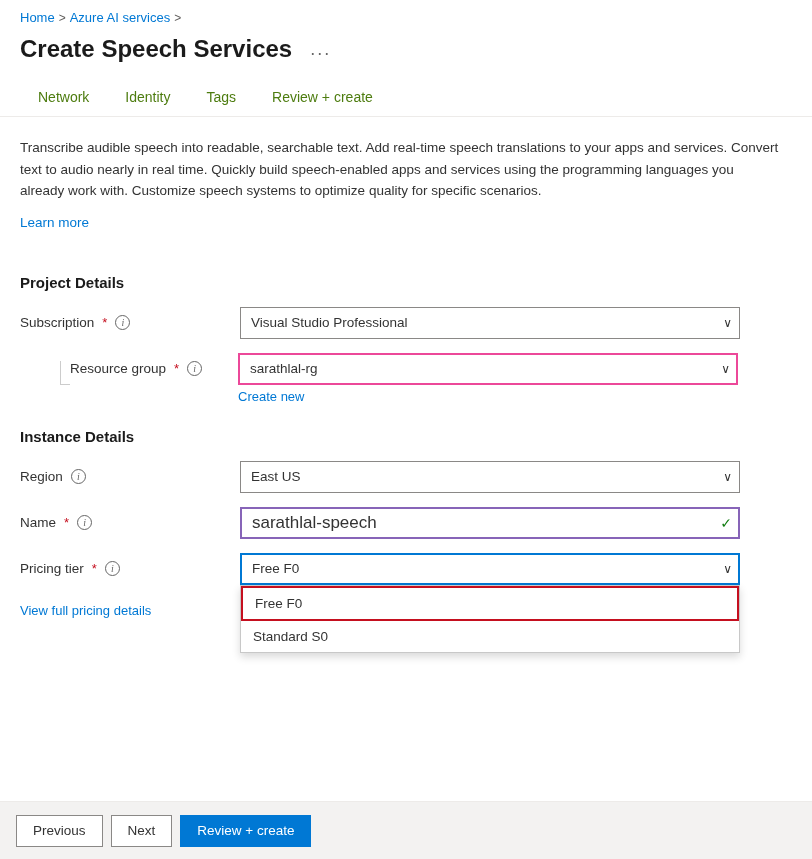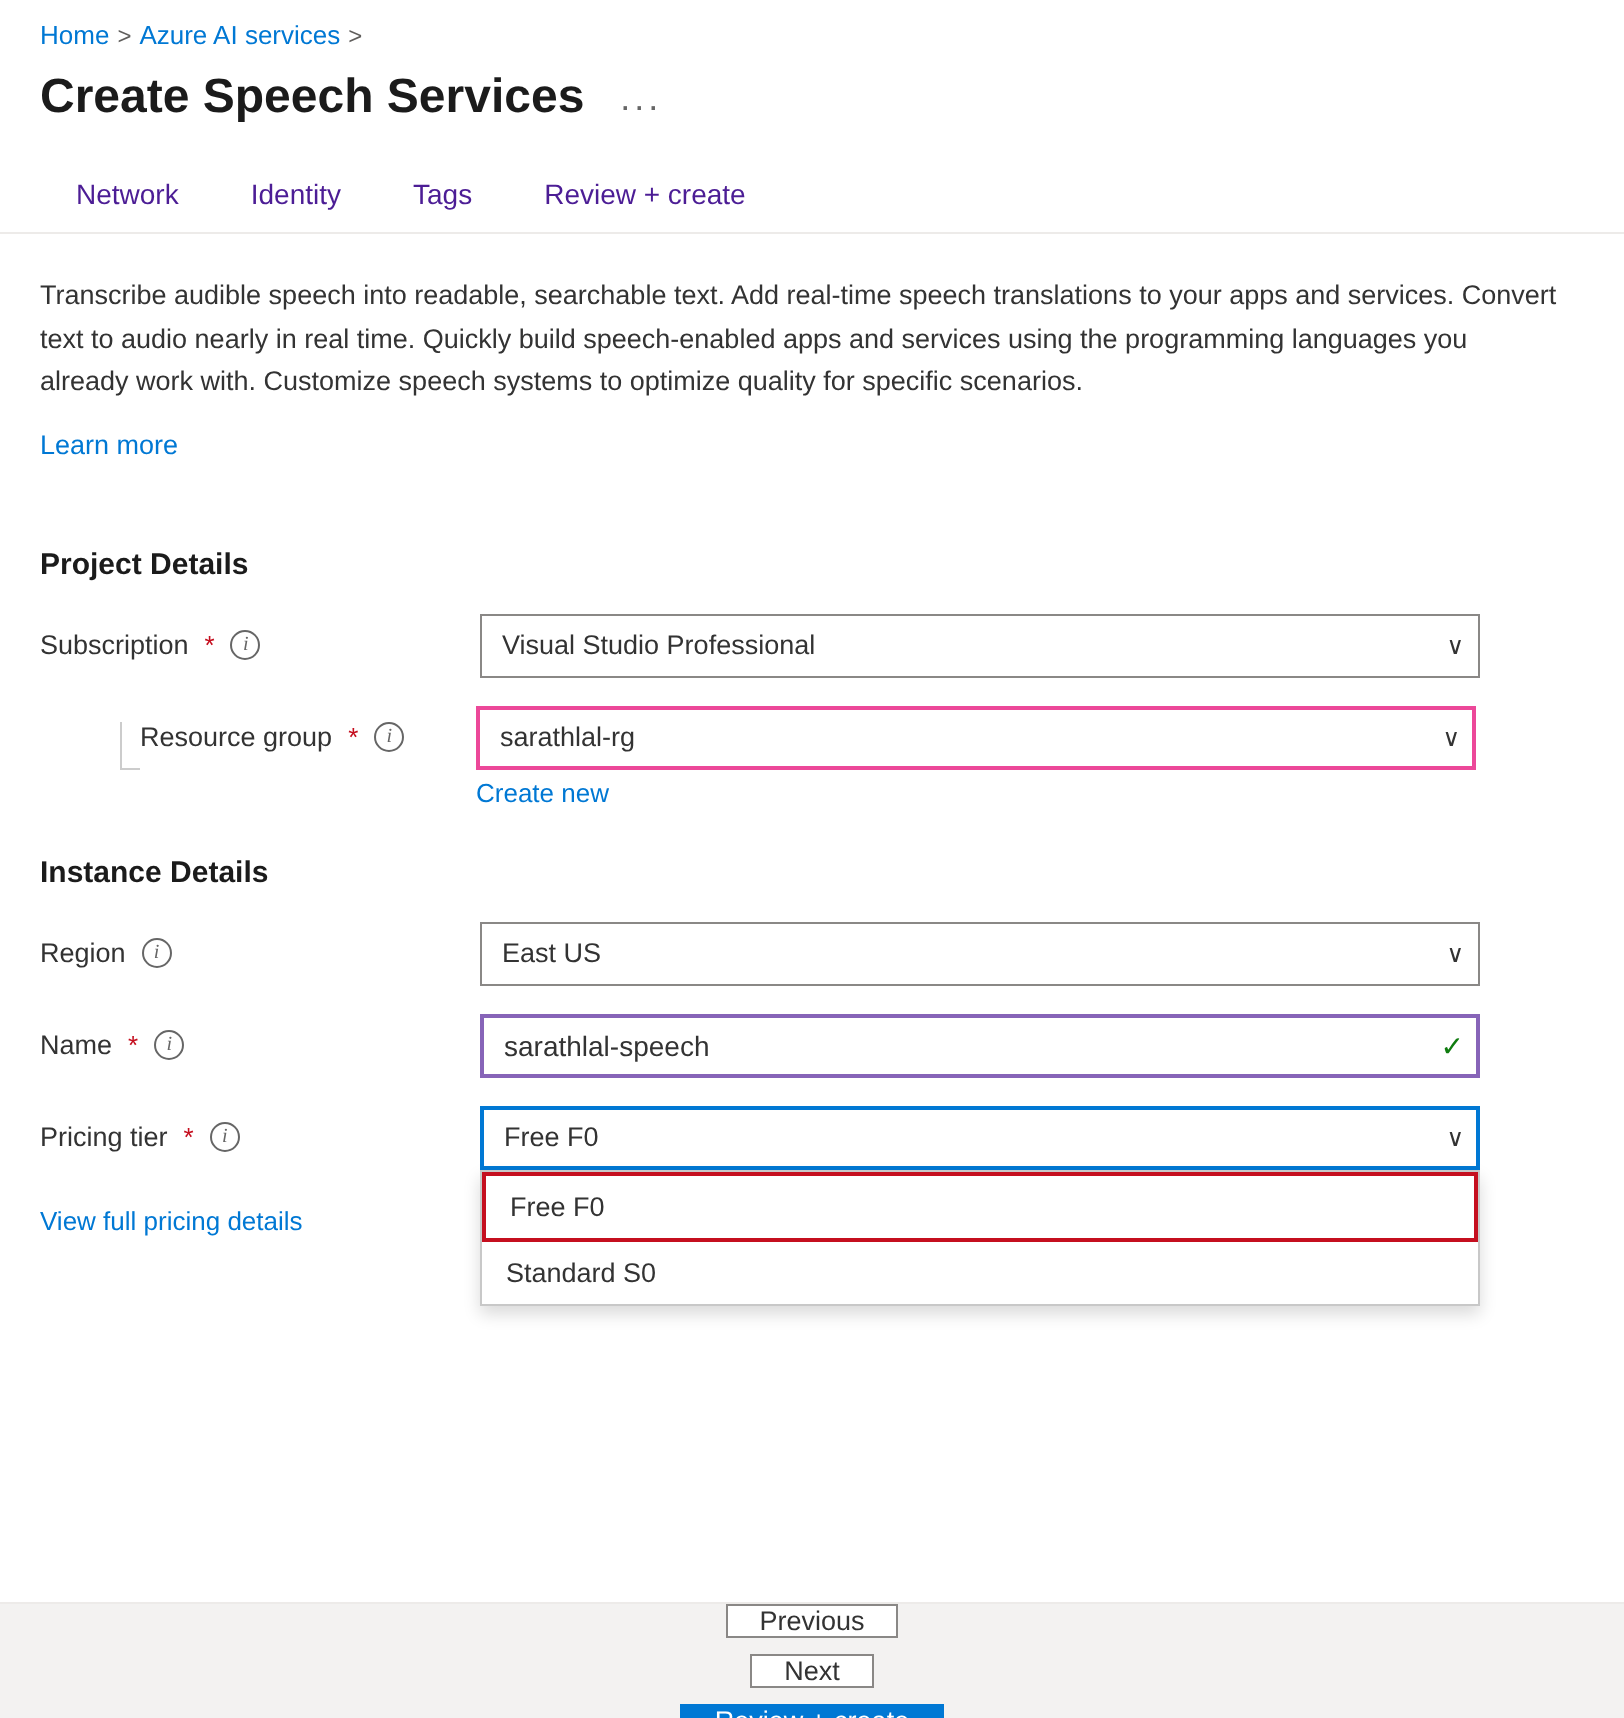--- a/index.html
+++ b/index.html
@@ -45,21 +45,21 @@
 
     .tabs {
       display: flex;
       border-bottom: 1px solid #edebe9;
       padding: 0 20px;
       gap: 0;
     }
     .tab {
       padding: 10px 18px;
       font-size: 14px;
-      color: #4c1d95;
+      color: #4d7c0f;
       cursor: pointer;
       border-bottom: 2px solid transparent;
       margin-bottom: -1px;
       white-space: nowrap;
     }
     .tab.active {
       color: #0078d4;
       border-bottom: 2px solid #0078d4;
       font-weight: 600;
     }
@@ -161,21 +161,21 @@
 
     .select-wrapper-highlight select {
       border: 2px solid #ec4899;
     }
 
     .input-field {
       width: 100%;
       height: 32px;
       border: 1px solid #8a8886;
       padding: 0 30px 0 10px;
-      font-size: 14px;
+      font-size: 17px;
       color: #333;
       outline: none;
     }
     .input-field-valid {
       border: 2px solid #8764b8;
       position: relative;
     }
     .input-valid-wrap {
       position: relative;
     }
@@ -259,21 +259,20 @@
       bottom: 0;
       left: 0;
       width: 812px;
       height: 58px;
       background: #f3f2f1;
       border-top: 1px solid #edebe9;
       display: flex;
       align-items: center;
       padding: 0 16px;
       gap: 8px;
-      flex-direction: column;
     }
 
     .btn-secondary {
       height: 32px;
       padding: 0 16px;
       background: #fff;
       border: 1px solid #8a8886;
       color: #333;
       font-size: 13.5px;
       cursor: pointer;

